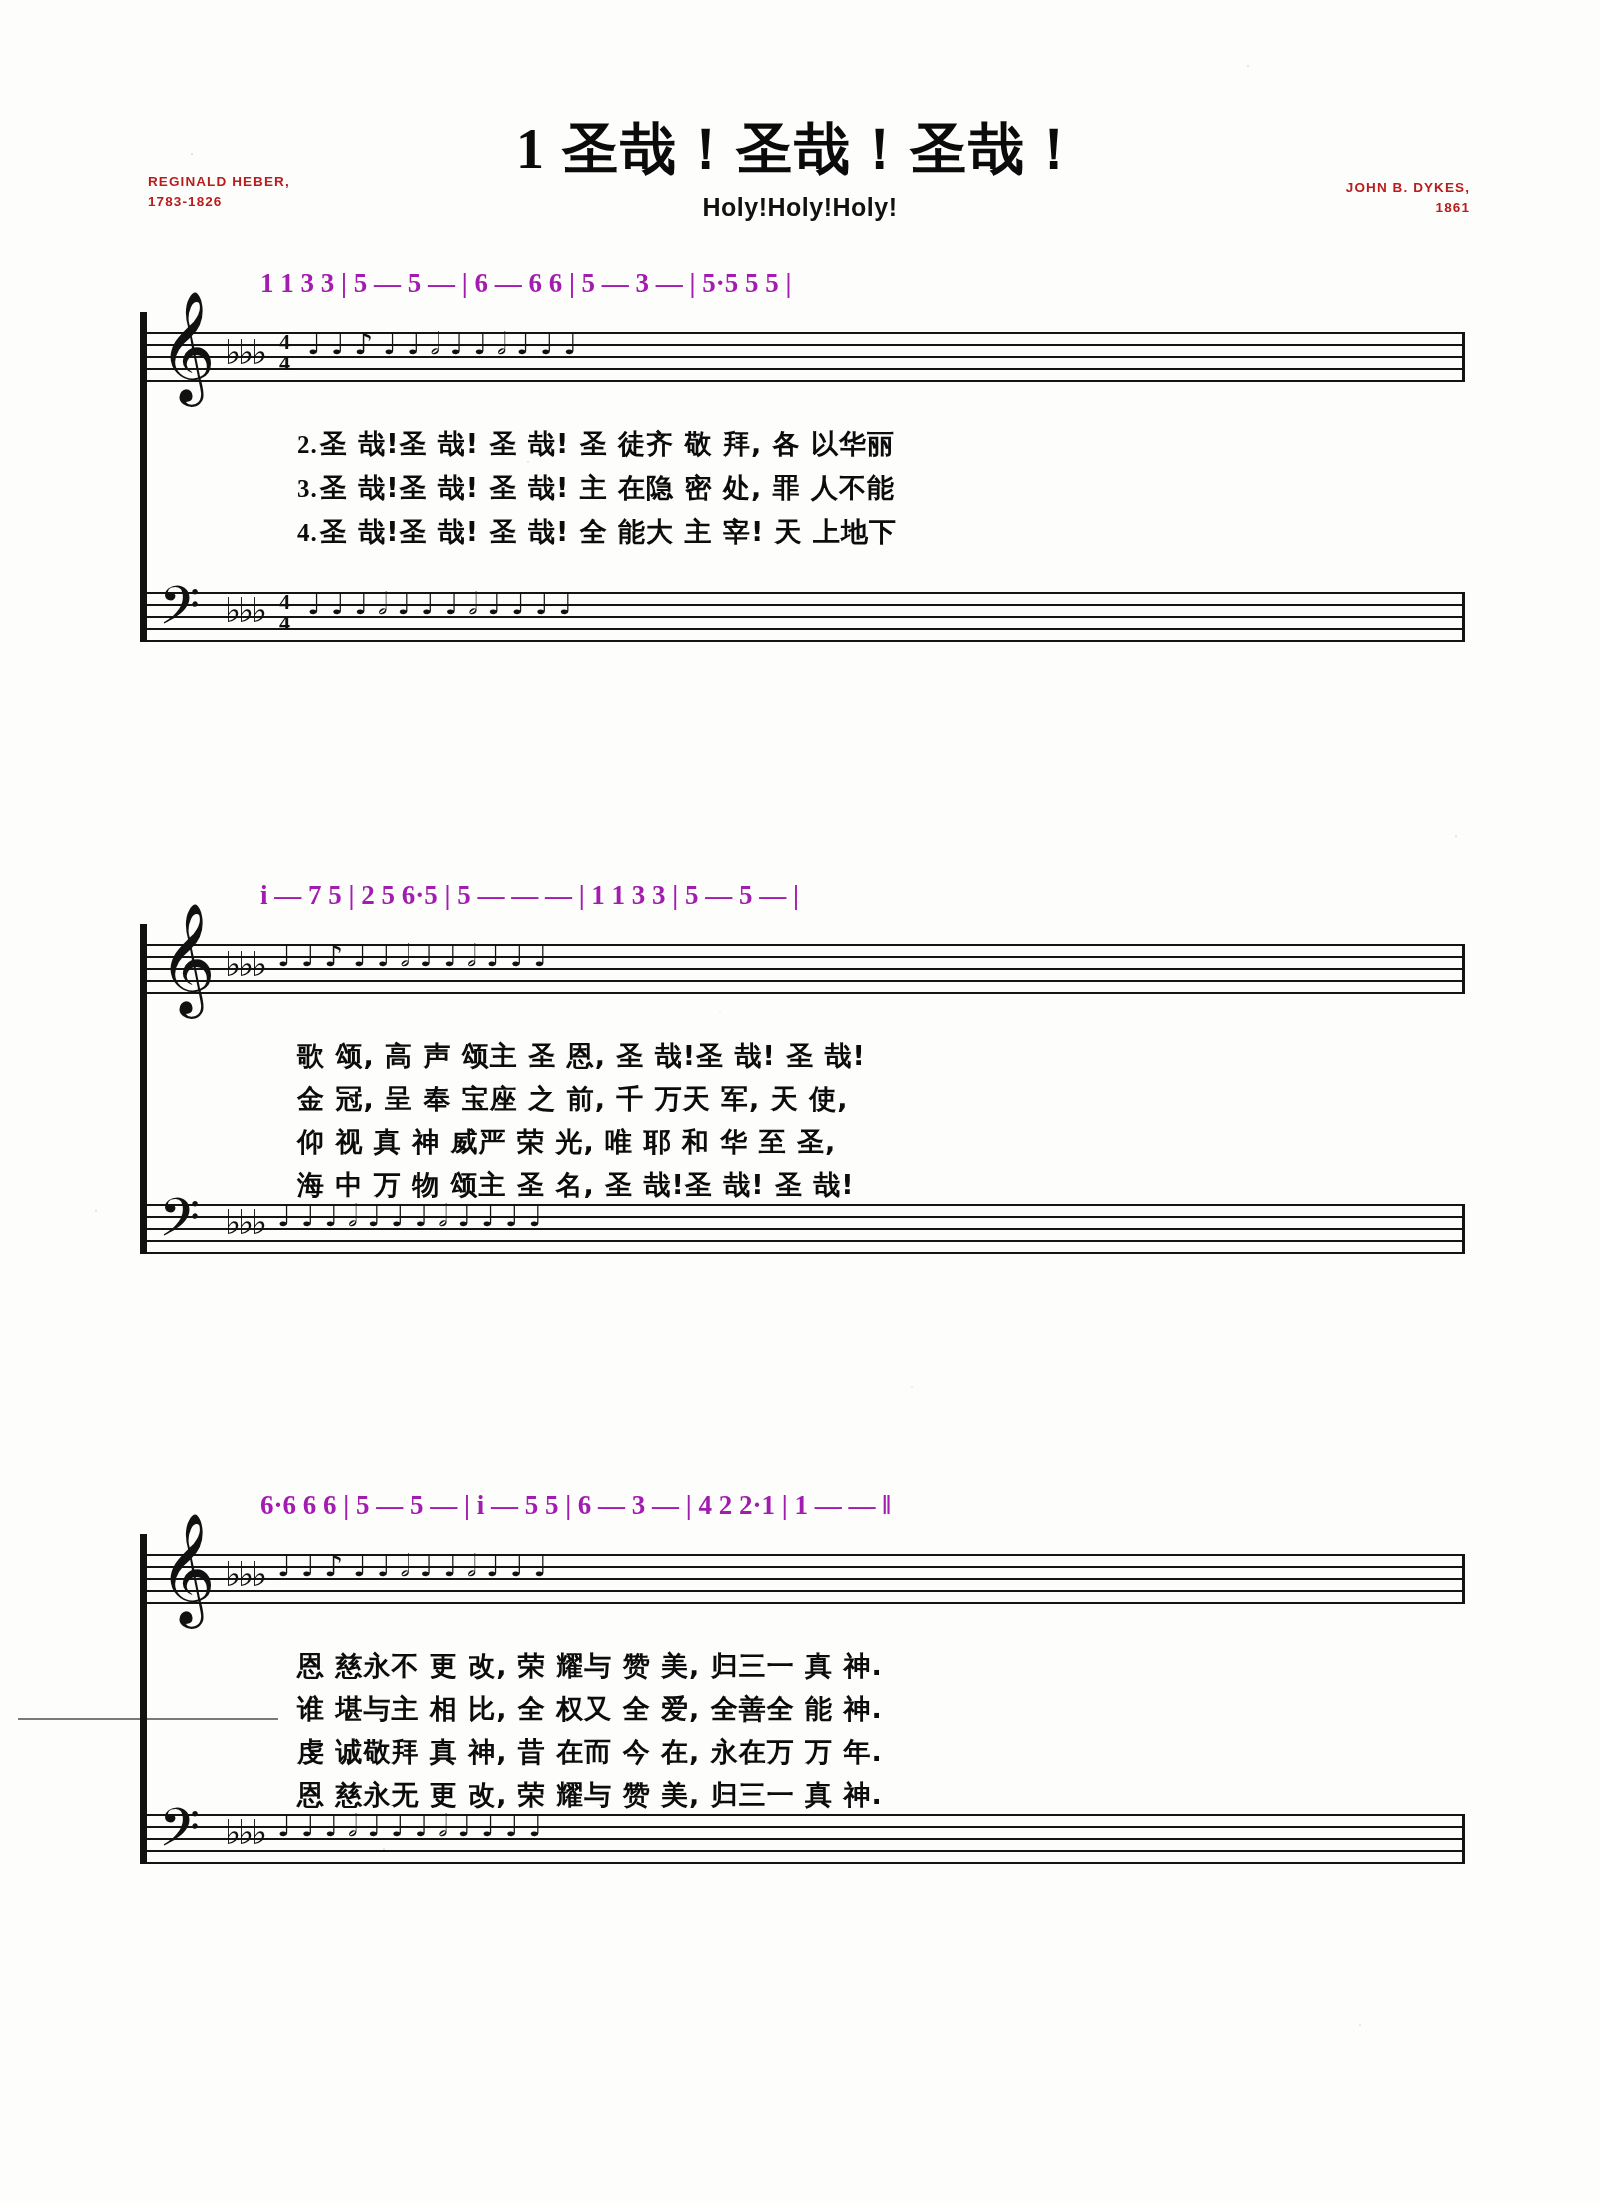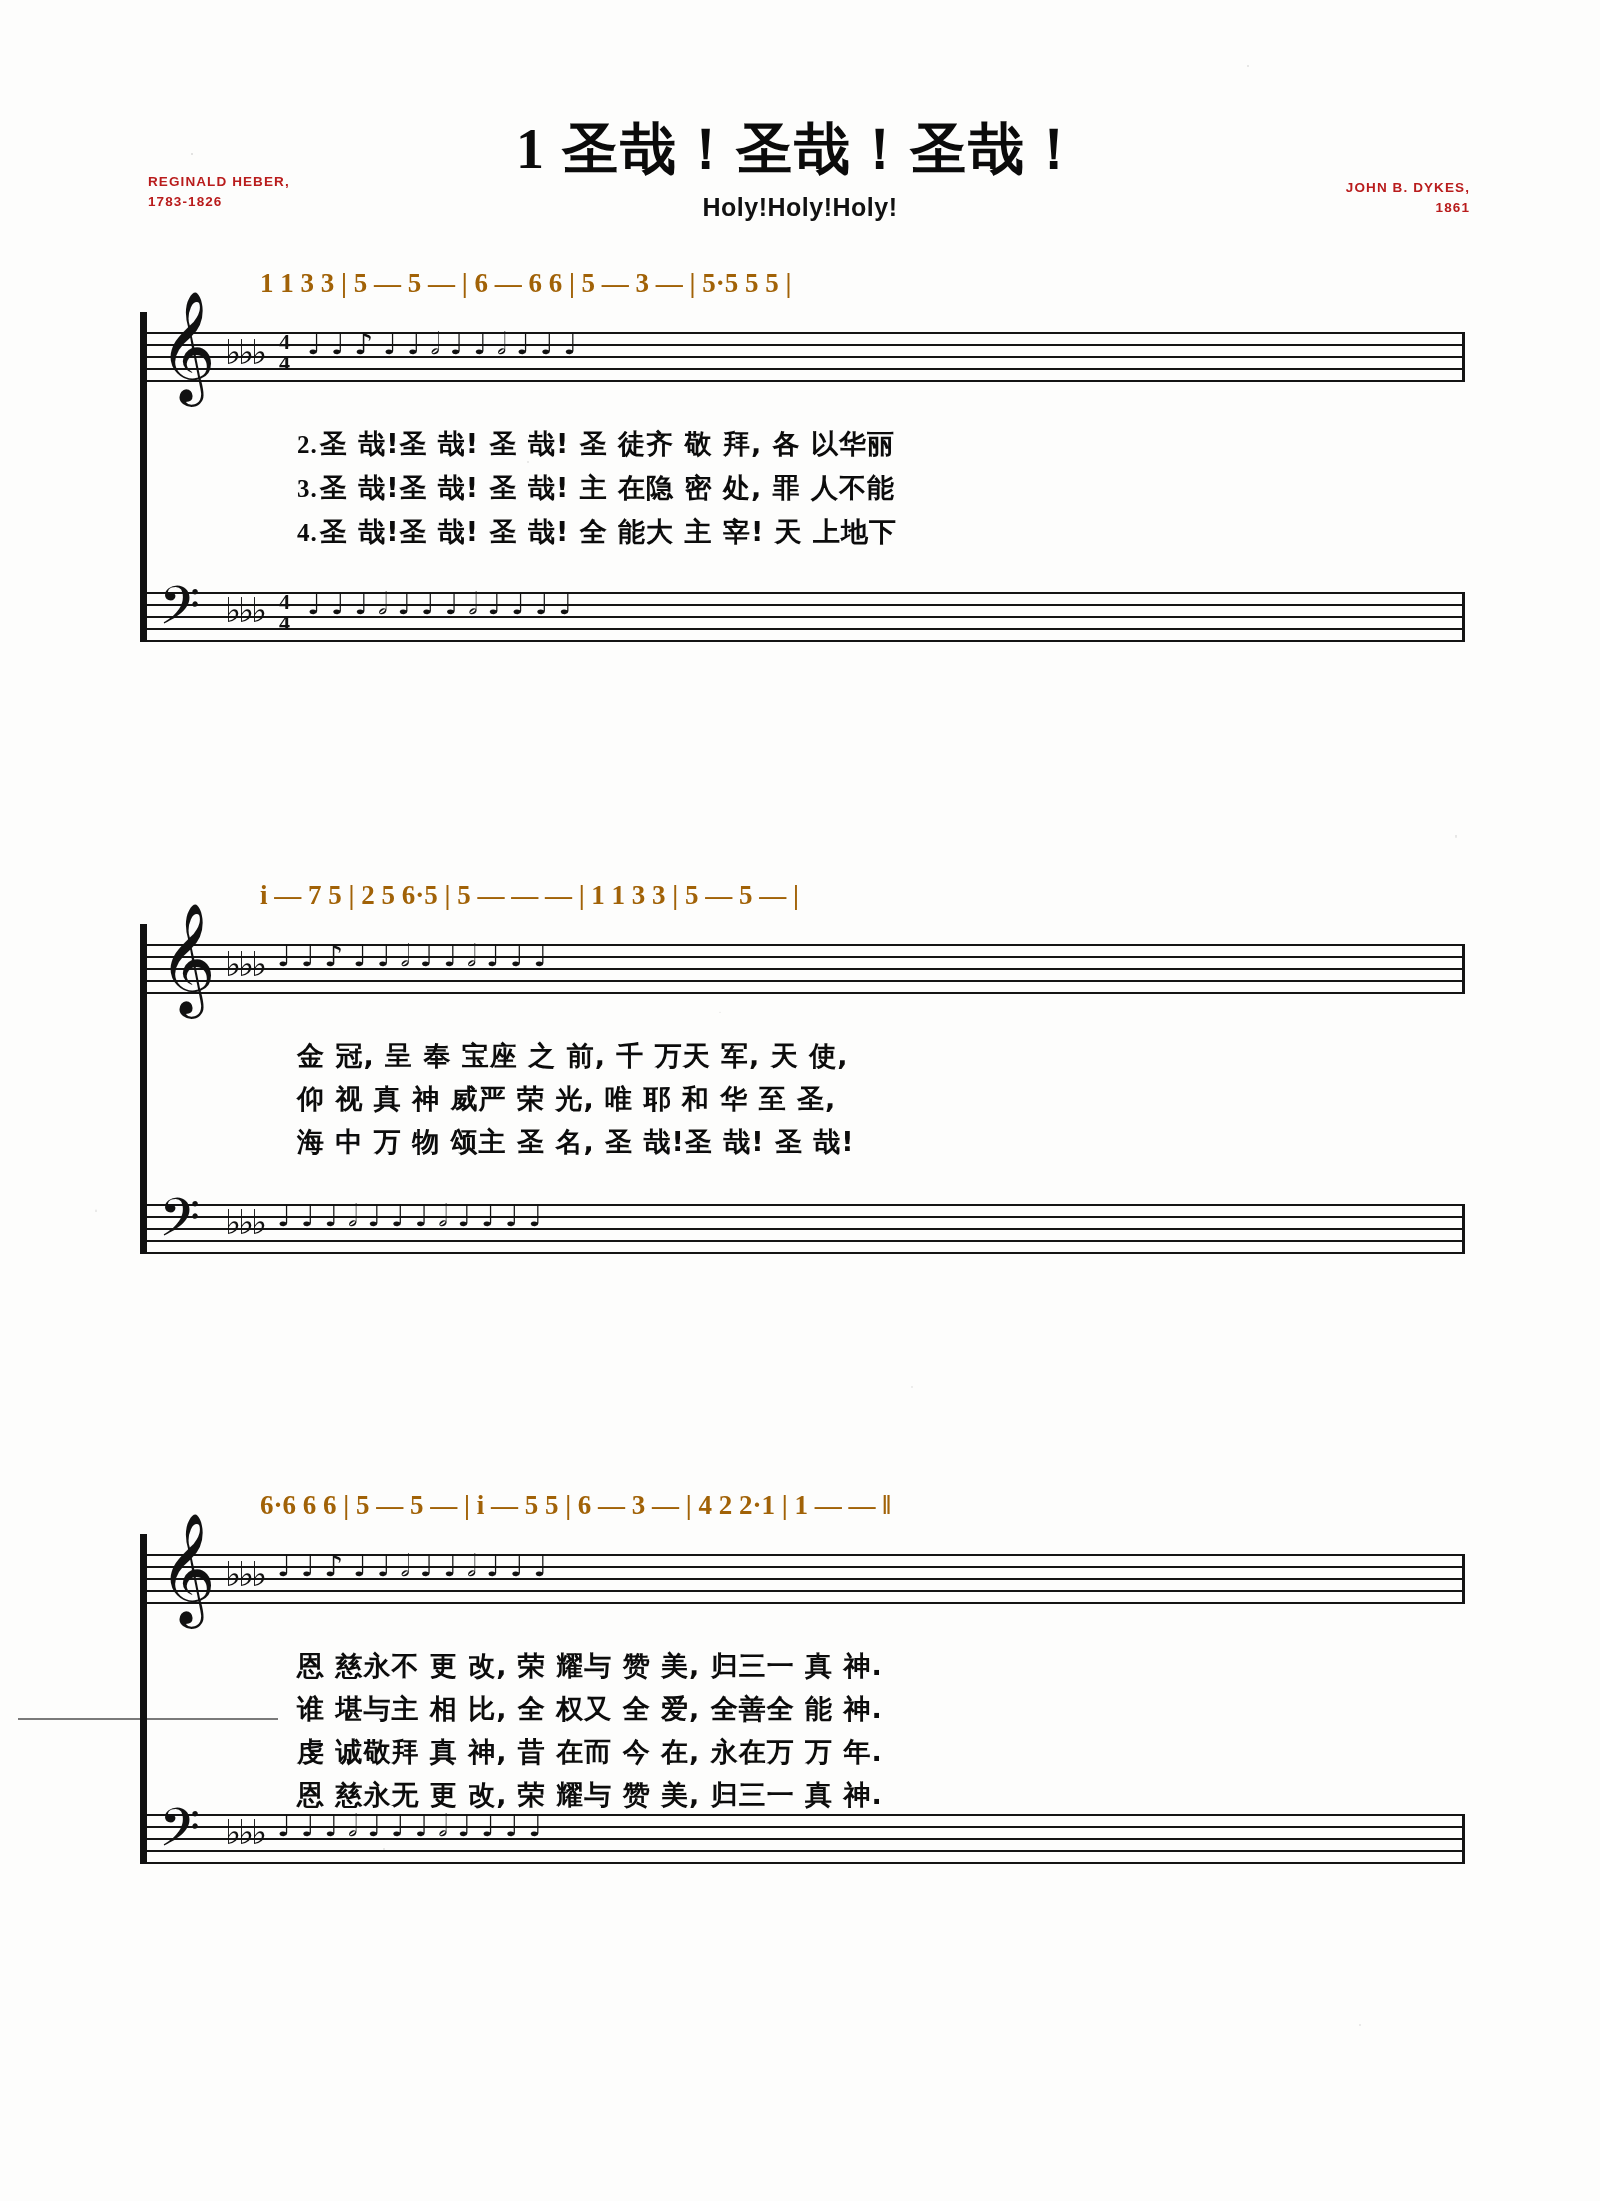--- a/index.html
+++ b/index.html
@@ -84,21 +84,21 @@
 
   
   .jianpu {
     font-family: "Liberation Serif", serif;
     font-size: 27px;
     font-weight: bold;
     letter-spacing: 0px;
     height: 44px;
     white-space: nowrap;
     margin-left: 120px;
-    color: #a16207;
+    color: #a21caf;
   }
 
   
   .music {
     position: relative;
     border-left: 7px solid #111;
     padding-left: 0;
     height: 330px;
   }
   .staff {
@@ -276,20 +276,21 @@
         <div class="line"></div>
         <div class="line"></div>
         <div class="line"></div>
         <div class="clef treble">𝄞</div>
         <div class="keysig">♭♭♭</div>
         <div class="noterow" style="left:130px;">♩ ♩ ♪ ♩ ♩ 𝅗𝅥 ♩ ♩ 𝅗𝅥 ♩ ♩ ♩</div>
         <div class="endbar"></div>
       </div>
 
       <div class="lyrics" style="top:110px;">
+        <div class="lyric-line">歌   颂, 高   声 颂主 圣  恩,     圣  哉!圣  哉! 圣  哉!</div>
         <div class="lyric-line">金   冠, 呈   奉 宝座 之  前,     千  万天 军, 天   使,</div>
         <div class="lyric-line">仰   视  真   神 威严 荣  光,     唯  耶 和 华  至  圣,</div>
         <div class="lyric-line">海   中  万   物 颂主 圣  名,     圣  哉!圣  哉! 圣  哉!</div>
       </div>
 
       <div class="staff" style="top:280px;">
         <div class="line"></div>
         <div class="line"></div>
         <div class="line"></div>
         <div class="line"></div>

